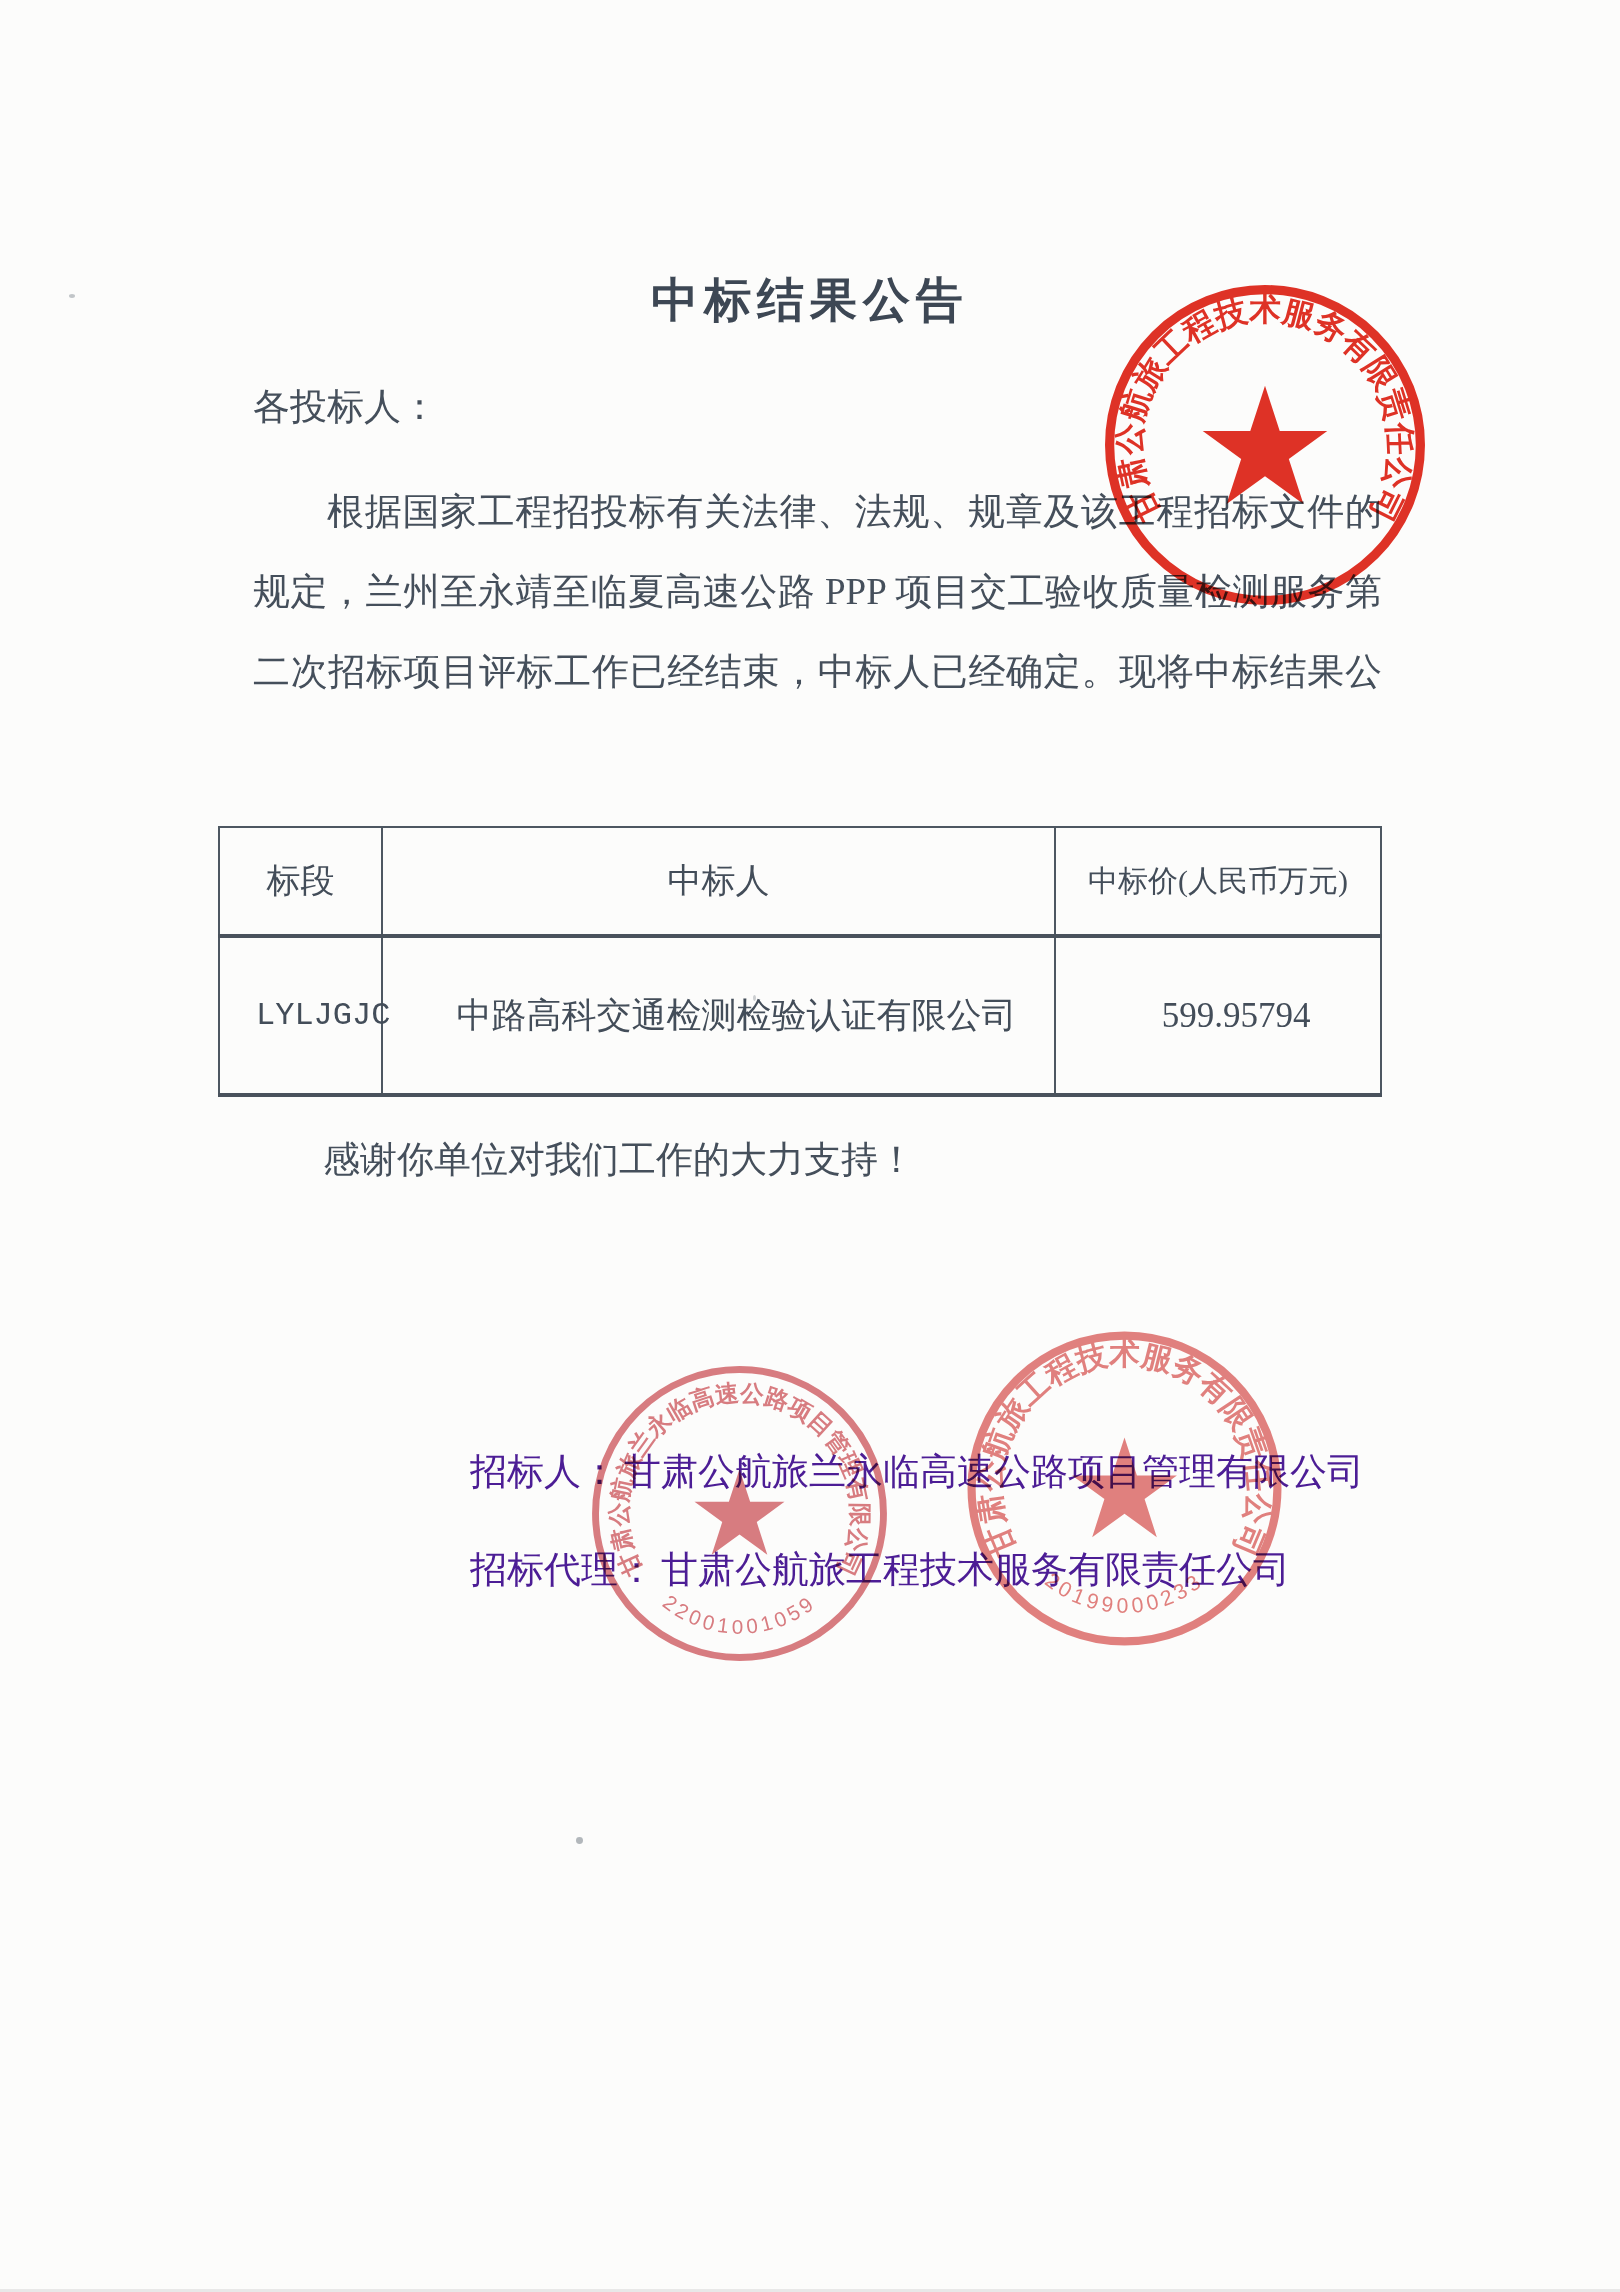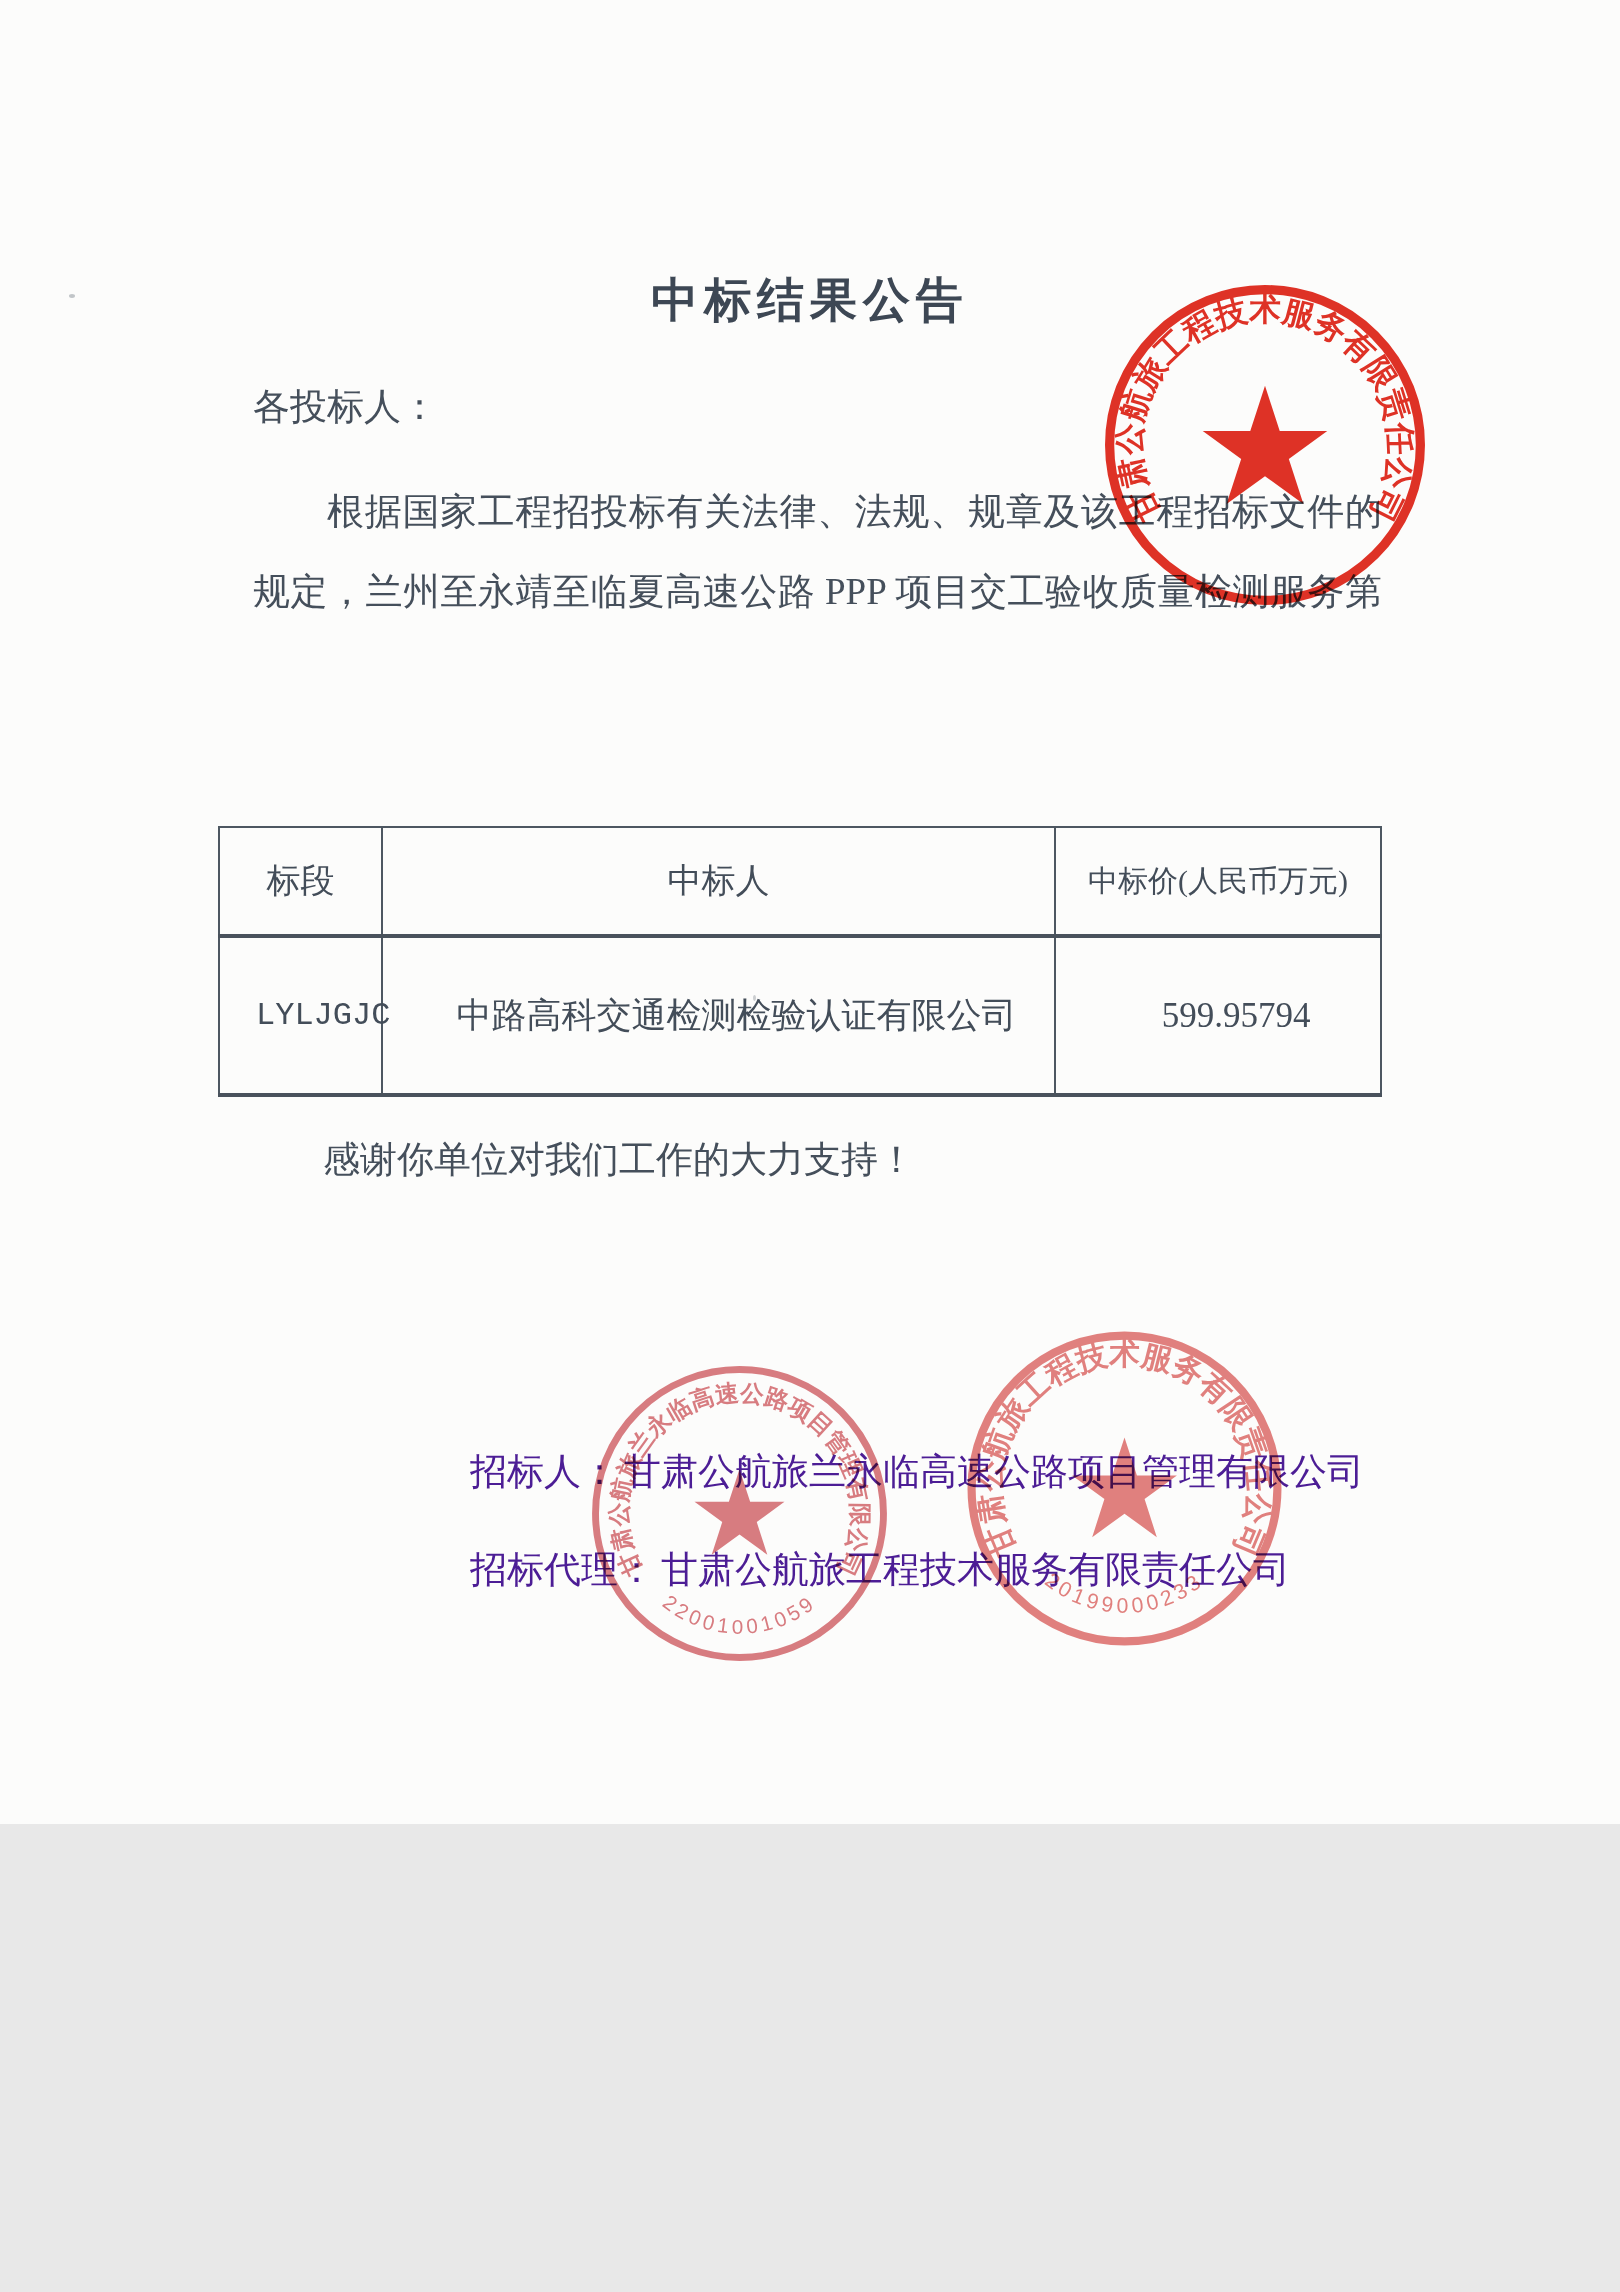--- a/index.html
+++ b/index.html
@@ -1,17 +1,17 @@
 <!DOCTYPE html>
 <html><head>
 <meta charset="utf-8">
 <style>
   html,body{margin:0;padding:0;background:#e8e8e8;}
   #page{
-    position:relative;width:1620px;height:1824px;margin:0 auto;
+    position:relative;width:1620px;height:2289px;margin:0 auto;
     background:#fcfcfb;overflow:hidden;
     font-family:"Liberation Serif","DejaVu Serif",serif;
     color:#454f5b;
   }
   .title{
     position:absolute;left:0;right:0;top:269px;text-align:center;
     font-size:47px;font-weight:bold;letter-spacing:5.9px;color:#3d4754;
   }
   .salutation{position:absolute;left:253px;top:382px;font-size:37px;}
   .bodytext{position:absolute;left:253px;top:487px;width:1129px;font-size:37px;}
@@ -48,20 +48,21 @@
 
 <div id="page">
 
   <div class="title">中标结果公告</div>
 
   <div class="salutation">各投标人：</div>
 
   <div class="bodytext">
     <div class="line jl indent">根据国家工程招投标有关法律、法规、规章及该工程招标文件的</div>
     <div class="line jl">规定，兰州至永靖至临夏高速公路 PPP 项目交工验收质量检测服务第</div>
+    <div class="line jl">二次招标项目评标工作已经结束，中标人已经确定。现将中标结果公</div>
   </div>
 
   <table class="result">
     <colgroup>
         <col style="width:163px">
         <col style="width:673px">
         <col style="width:326px">
       </colgroup>
     <tbody>
         <tr class="hdr">

